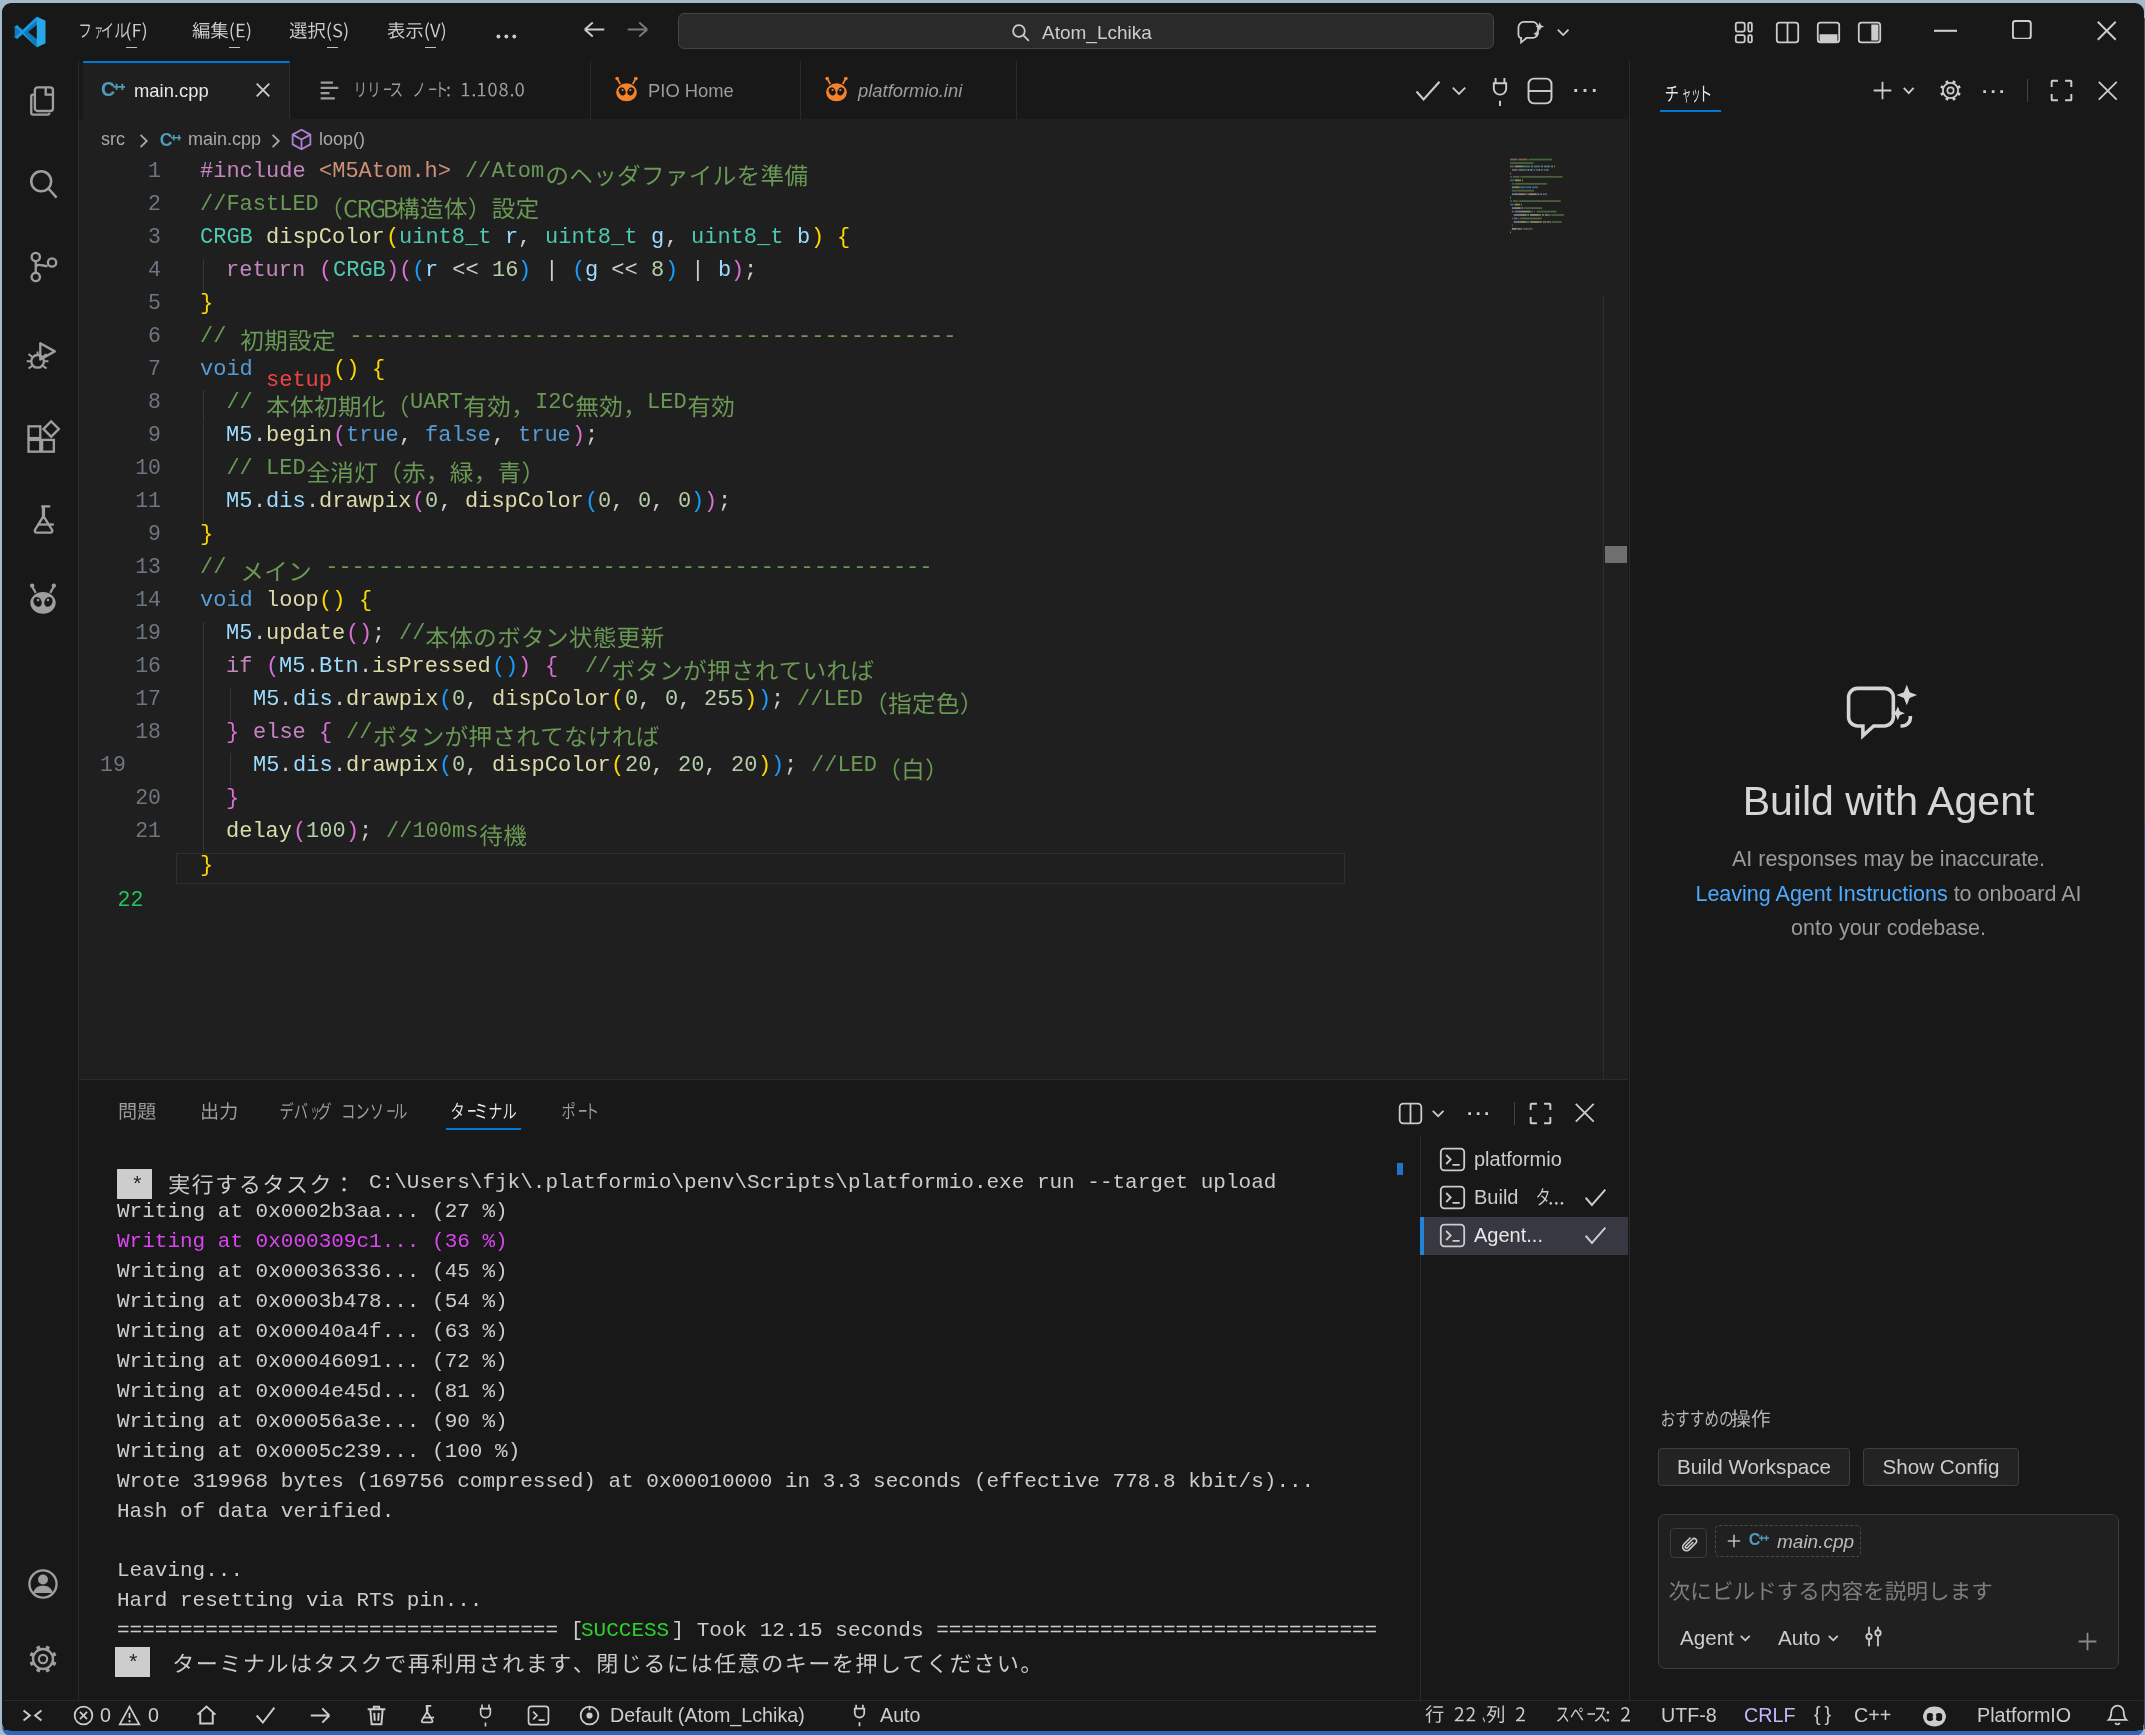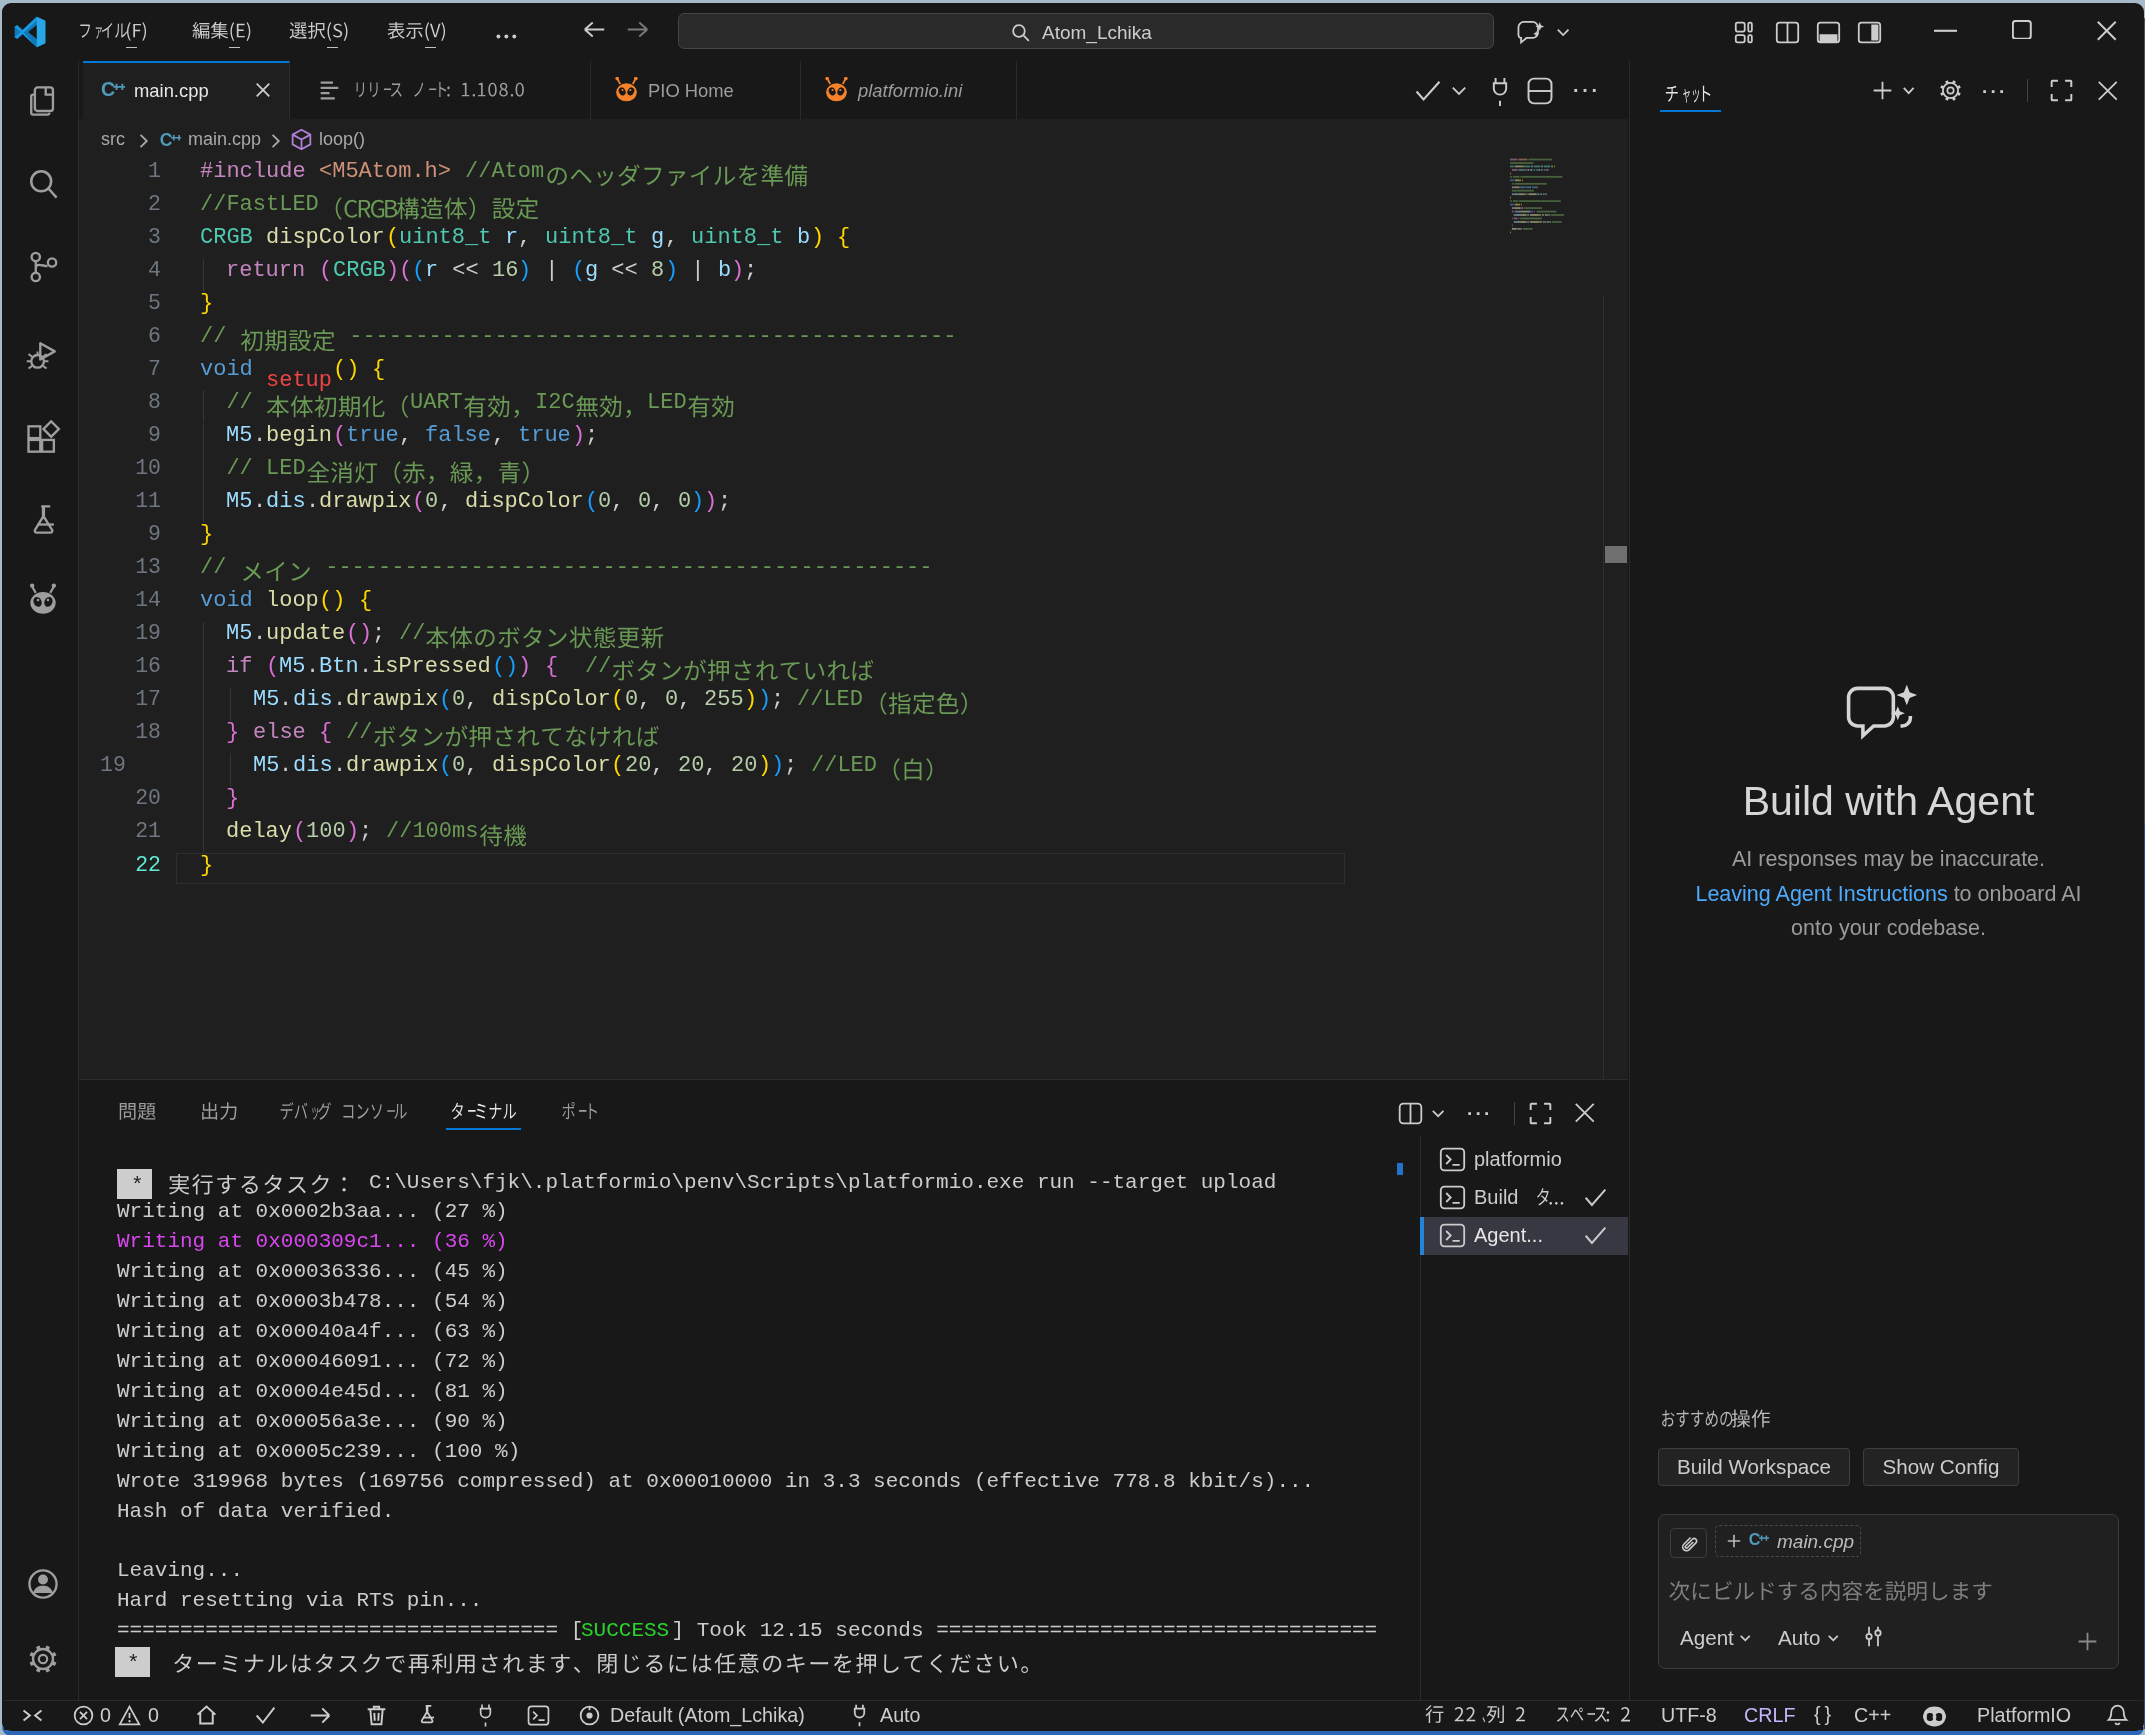--- a/index.html
+++ b/index.html
@@ -368,21 +368,21 @@
 <div style="position:absolute;left:100px;top:522px;width:61px;height:33px;line-height:33px;text-align:right;color:#6e7681;font:normal 21.5px 'Liberation Mono'">9</div>
 <div style="position:absolute;left:100px;top:555px;width:61px;height:33px;line-height:33px;text-align:right;color:#6e7681;font:normal 21.5px 'Liberation Mono'">13</div>
 <div style="position:absolute;left:100px;top:588px;width:61px;height:33px;line-height:33px;text-align:right;color:#6e7681;font:normal 21.5px 'Liberation Mono'">14</div>
 <div style="position:absolute;left:100px;top:621px;width:61px;height:33px;line-height:33px;text-align:right;color:#6e7681;font:normal 21.5px 'Liberation Mono'">19</div>
 <div style="position:absolute;left:100px;top:654px;width:61px;height:33px;line-height:33px;text-align:right;color:#6e7681;font:normal 21.5px 'Liberation Mono'">16</div>
 <div style="position:absolute;left:100px;top:687px;width:61px;height:33px;line-height:33px;text-align:right;color:#6e7681;font:normal 21.5px 'Liberation Mono'">17</div>
 <div style="position:absolute;left:100px;top:720px;width:61px;height:33px;line-height:33px;text-align:right;color:#6e7681;font:normal 21.5px 'Liberation Mono'">18</div>
 <div style="position:absolute;left:100px;top:753px;width:61px;height:33px;line-height:33px;text-align:left;color:#6e7681;font:normal 21.5px 'Liberation Mono'">19</div>
 <div style="position:absolute;left:100px;top:786px;width:61px;height:33px;line-height:33px;text-align:right;color:#6e7681;font:normal 21.5px 'Liberation Mono'">20</div>
 <div style="position:absolute;left:100px;top:819px;width:61px;height:33px;line-height:33px;text-align:right;color:#6e7681;font:normal 21.5px 'Liberation Mono'">21</div>
-<div style="position:absolute;left:100px;top:853px;width:61px;height:33px;line-height:33px;text-align:right;color:#5eead4;font:normal 21.5px 'Liberation Mono'">22</div>
+<div style="position:absolute;left:100px;top:888px;width:61px;height:33px;line-height:33px;text-align:center;color:#22c55e;font:normal 21.5px 'Liberation Mono'">22</div>
 <div style="position:absolute;left:200px;top:159px;height:33px;line-height:33px;color:#C586C0;font:22px 'Liberation Mono';white-space:pre">#include</div>
 <div style="position:absolute;left:306px;top:159px;height:33px;line-height:33px;color:#CCCCCC;font:22px 'Liberation Mono';white-space:pre">&nbsp;</div>
 <div style="position:absolute;left:319px;top:159px;height:33px;line-height:33px;color:#CE9178;font:22px 'Liberation Mono';white-space:pre">&lt;M5Atom.h&gt;</div>
 <div style="position:absolute;left:452px;top:159px;height:33px;line-height:33px;color:#CCCCCC;font:22px 'Liberation Mono';white-space:pre">&nbsp;</div>
 <div style="position:absolute;left:465px;top:159px;height:33px;line-height:33px;color:#6A9955;font:22px 'Liberation Mono';white-space:pre">//Atom</div>
 <div style="position:absolute;left:200px;top:192px;height:33px;line-height:33px;color:#6A9955;font:22px 'Liberation Mono';white-space:pre">//FastLED</div>
 <div style="position:absolute;left:200px;top:225px;height:33px;line-height:33px;color:#4EC9B0;font:22px 'Liberation Mono';white-space:pre">CRGB</div>
 <div style="position:absolute;left:253px;top:225px;height:33px;line-height:33px;color:#CCCCCC;font:22px 'Liberation Mono';white-space:pre">&nbsp;</div>
 <div style="position:absolute;left:266px;top:225px;height:33px;line-height:33px;color:#DCDCAA;font:22px 'Liberation Mono';white-space:pre">dispColor</div>
 <div style="position:absolute;left:386px;top:225px;height:33px;line-height:33px;color:#FFD700;font:22px 'Liberation Mono';white-space:pre">(</div>

